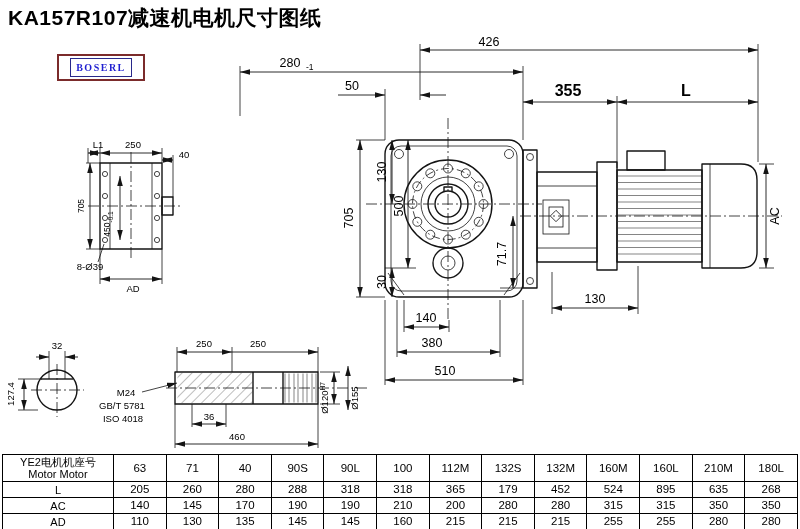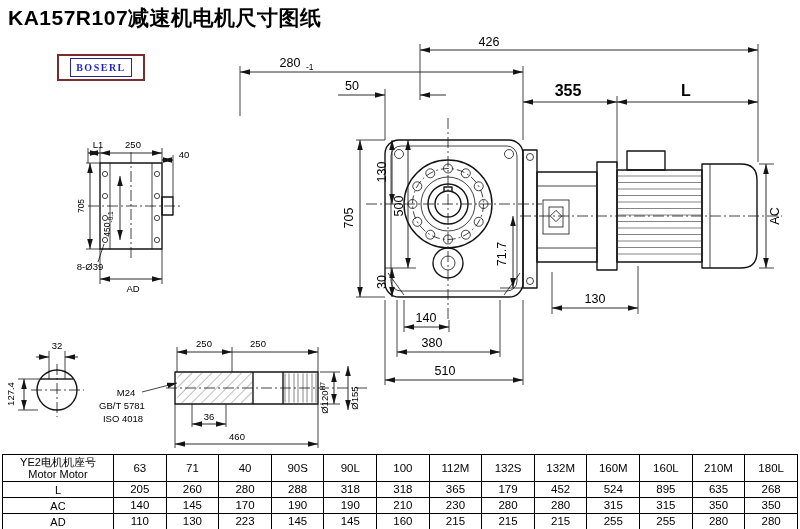--- a/index.html
+++ b/index.html
@@ -303,33 +303,33 @@
         <td>268</td>
       </tr>
       <tr>
         <td class="hc">AC</td>
         <td>140</td>
         <td>145</td>
         <td>170</td>
         <td>190</td>
         <td>190</td>
         <td>210</td>
-        <td>230</td>
+        <td>200</td>
         <td>280</td>
         <td>280</td>
         <td>315</td>
         <td>315</td>
         <td>350</td>
         <td>350</td>
       </tr>
       <tr>
         <td class="hc">AD</td>
         <td>110</td>
         <td>130</td>
-        <td>223</td>
+        <td>135</td>
         <td>145</td>
         <td>145</td>
         <td>160</td>
         <td>215</td>
         <td>215</td>
         <td>215</td>
         <td>255</td>
         <td>255</td>
         <td>280</td>
         <td>280</td>

